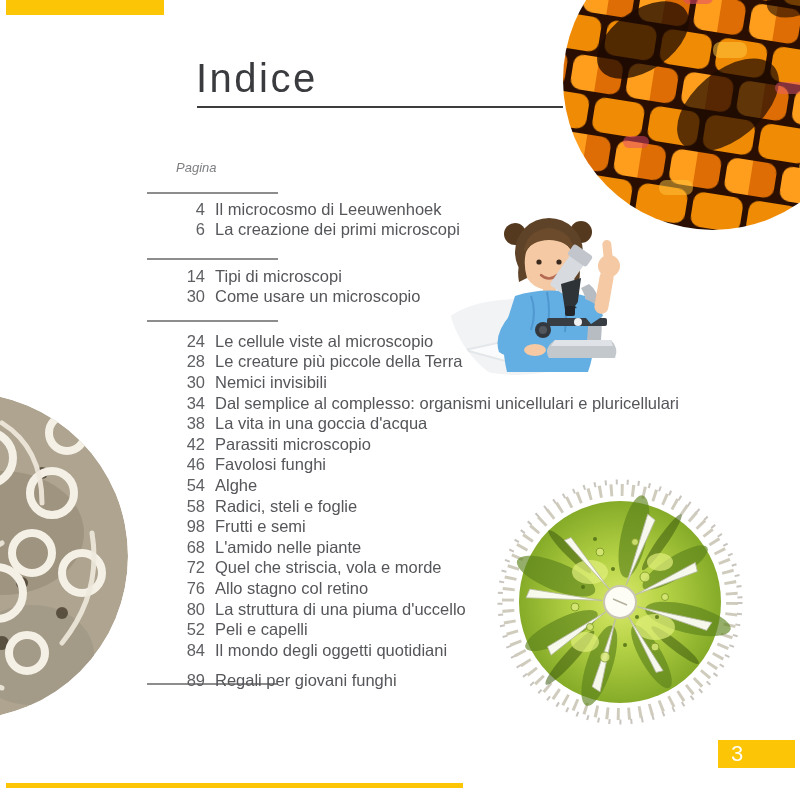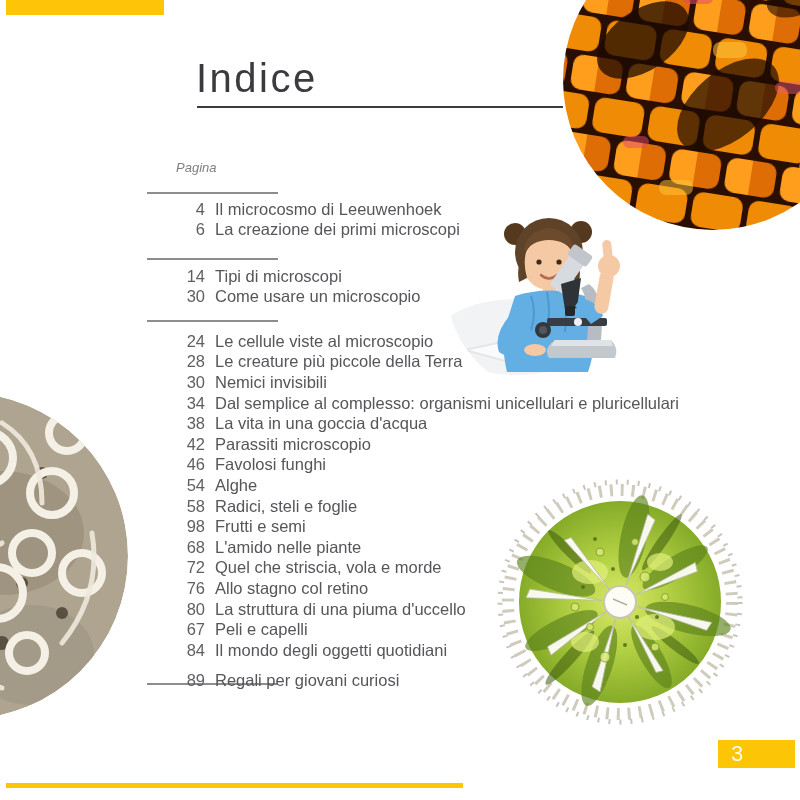--- a/index.html
+++ b/index.html
@@ -160,37 +160,37 @@
         <span class="toc-page">76</span>
         <span class="toc-title">Allo stagno col retino</span>
       </div>
 
       <div class="toc-row">
         <span class="toc-page">80</span>
         <span class="toc-title">La struttura di una piuma d'uccello</span>
       </div>
 
       <div class="toc-row">
-        <span class="toc-page">67</span>
+        <span class="toc-page">52</span>
         <span class="toc-title">Peli e capelli</span>
       </div>
 
       <div class="toc-row">
         <span class="toc-page">84</span>
         <span class="toc-title">Il mondo degli oggetti quotidiani</span>
       </div>
     </div>
 
   <div class="sep s4"></div>
 
   <div class="toc-group g4">
 
       <div class="toc-row">
         <span class="toc-page">89</span>
-        <span class="toc-title">Regali per giovani curiosi</span>
+        <span class="toc-title">Regali per giovani funghi</span>
       </div>
     </div>
 
   <div class="photo girl">
     <svg viewBox="0 0 212 212" xmlns="http://www.w3.org/2000/svg">
       <circle cx="106" cy="106" r="106" fill="#ffffff"></circle>
       <ellipse cx="70" cy="155" rx="80" ry="38" fill="#f1f3f5"></ellipse>
       <path d="M18 168 L92 152 L158 168 L84 186 Z" fill="#fafbfc" stroke="#e4e7ea" stroke-width="2"></path>
 
       <circle cx="68" cy="52" r="11" fill="#54391f"></circle>

